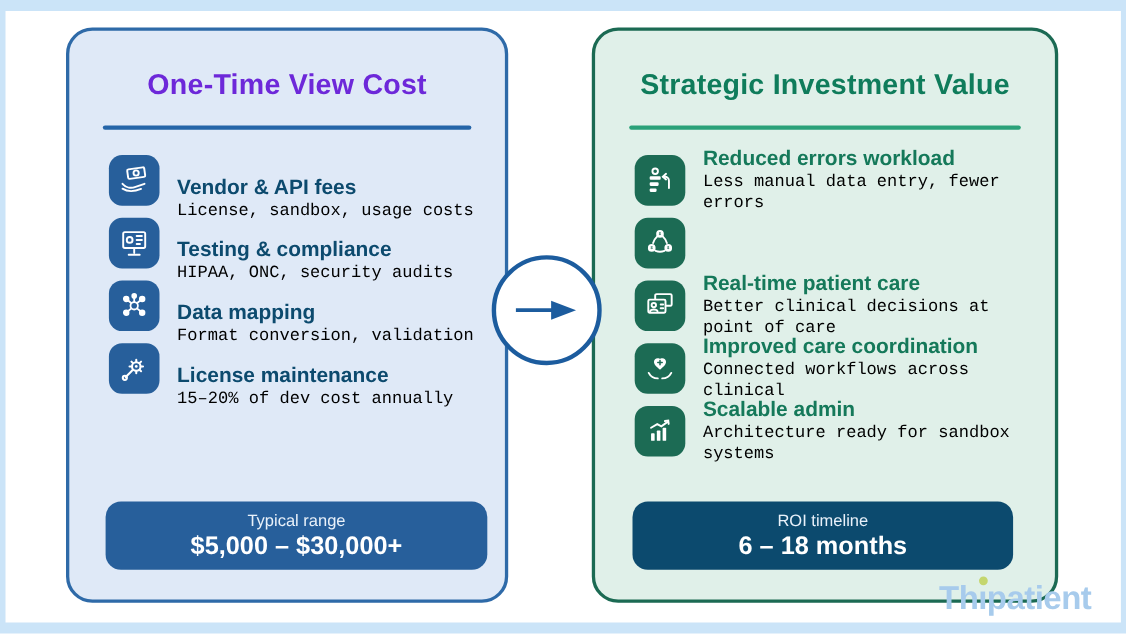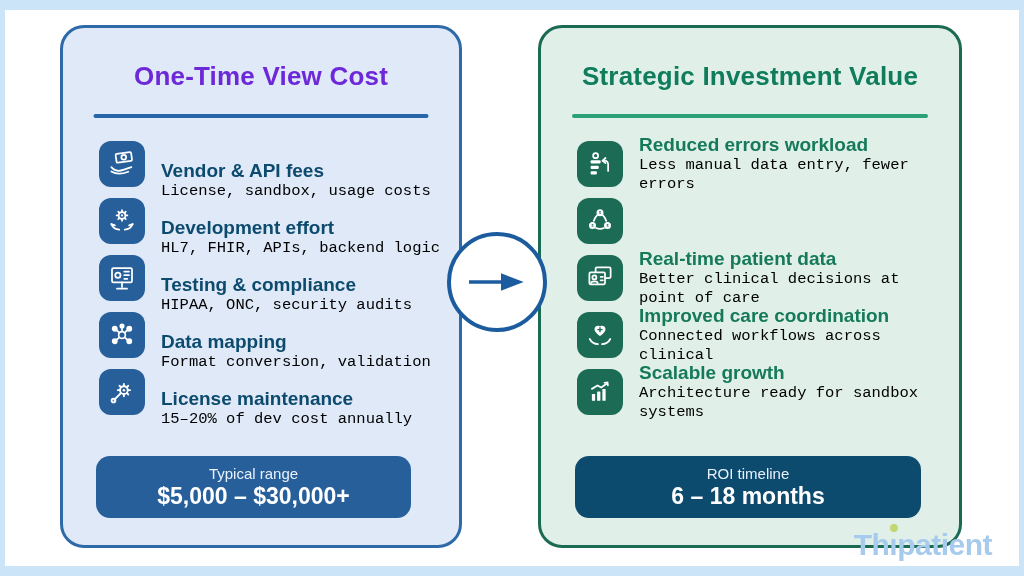--- a/index.html
+++ b/index.html
@@ -36,21 +36,21 @@
   .tile svg{width:30px;height:30px;}
   .txt .t{font-size:19px;font-weight:700;line-height:22px;}
   .panel.cost .txt .t{color:#0c4a6e;margin-top:32px;}
   .panel.value .txt .t{color:#15795a;}
   .txt .s{font-size:15.5px;line-height:19px;color:#000000;font-family:Liberation Mono, monospace;}
   
   .badge{
     position:absolute;bottom:27px;height:62px;border-radius:14px;
     display:flex;flex-direction:column;align-items:center;justify-content:center;color:#fff;
   }
-  .panel.cost .badge{left:33px;width:315px;background:#275f9b;}
+  .panel.cost .badge{left:33px;width:347px;background:#275f9b;}
   .panel.value .badge{left:34px;width:346px;background:#0c4a6e;}
   .badge .bl{font-size:15px;color:#e9f1fa;line-height:19px;}
   .badge .bv{font-size:23px;font-weight:700;line-height:27px;}
   
   .circle{
     position:absolute;left:447px;top:232px;width:100px;height:100px;border-radius:50%;
     background:#ffffff;border:4px solid #1c5c9e;box-sizing:border-box;z-index:5;
     display:flex;align-items:center;justify-content:center;
   }
   .circle svg{width:64px;height:32px;}
@@ -86,37 +86,20 @@
           <path d="M3.5 18c4 2.6 9 2 13.5.2"></path>
         </g>
           </svg>
       </div>
       <div class="txt">
         <div class="t">Vendor &amp; API fees</div>
         <div class="s">License, sandbox, usage costs</div>
       </div>
     </div>
 
-    <div class="item">
-      <div class="tile">
-        <svg viewBox="0 0 24 24">
-            <g fill="none" stroke="#fff" stroke-width="1.4" stroke-linecap="round">
-          <circle cx="12" cy="7.5" r="2.7"></circle>
-          <circle cx="12" cy="7.5" r=".9" fill="#fff" stroke="none"></circle>
-          <path d="M12 3.2v1.4M12 10.4v1.4M7.7 7.5h1.4M14.9 7.5h1.4M9 4.5l1 1M15 4.5l-1 1M9 10.5l1-1M15 10.5l-1-1"></path>
-          <path d="M3.5 14.5c1.2 2.8 3.6 4.3 6.3 4.4M20.5 14.5c-1.2 2.8-3.6 4.3-6.3 4.4"></path>
-          <path d="M3.5 14.5l2.8 1M20.5 14.5l-2.8 1"></path>
-        </g>
-          </svg>
-      </div>
-      <div class="txt">
-        <div class="t">Development effort</div>
-        <div class="s">HL7, FHIR, APIs, backend logic</div>
-      </div>
-    </div>
 
     <div class="item">
       <div class="tile">
         <svg viewBox="0 0 24 24">
             <g fill="none" stroke="#fff" stroke-width="1.4" stroke-linecap="round">
           <rect x="4" y="4" width="16" height="11.5" rx="1.2"></rect>
           <path d="M12 15.5V19M8 20.5h8"></path>
           <circle cx="8.7" cy="9.7" r="2.1"></circle>
           <path d="M13.8 6.8h3.8M13.8 9.7h3.8M13.8 12.6h2.4"></path>
         </g>
@@ -223,21 +206,21 @@
             <g fill="none" stroke="#fff" stroke-width="1.4">
           <rect x="8.5" y="3.5" width="12" height="8.5" rx="1"></rect>
           <rect x="3.5" y="7.5" width="12.5" height="9.5" rx="1" fill="#1c6b54"></rect>
           <circle cx="7.5" cy="11.5" r="1.6"></circle>
           <path d="M4.8 16c.4-1.8 5-1.8 5.4 0" stroke-linecap="round"></path>
           <path d="M12.5 11h1.8M12.5 13.8h1.8" stroke-linecap="round"></path>
         </g>
           </svg>
       </div>
       <div class="txt">
-        <div class="t">Real-time patient data</div>
+        <div class="t">Real-time patient care</div>
         <div class="s">Better clinical decisions at point of care</div>
       </div>
     </div>
 
     <div class="item">
       <div class="tile">
         <svg viewBox="0 0 24 24">
             <g fill="none" stroke="#fff" stroke-width="1.4" stroke-linecap="round">
           <path d="M12 12.8S7.6 9.9 7.6 7.3c0-1.5 1.2-2.7 2.7-2.7.9 0 1.7.5 1.7.5s.8-.5 1.7-.5c1.5 0 2.7 1.2 2.7 2.7 0 2.6-4.4 5.5-4.4 5.5z" fill="#fff" stroke="none"></path>
           <path d="M12 6.1v3.2M10.4 7.7h3.2" stroke="#1c6b54" stroke-width="1.1"></path>
@@ -259,21 +242,21 @@
             <rect x="9.7" y="11.5" width="2.6" height="7.5" rx=".5"></rect>
             <rect x="13.9" y="9.5" width="2.6" height="9.5" rx=".5"></rect>
           </g>
           <g fill="none" stroke="#fff" stroke-width="1.4" stroke-linecap="round">
             <path d="M5.5 9.5 10 6.8l3 1.6 4.5-3.2"></path>
             <path d="M15.6 4.6l2.4-.3.3 2.4"></path>
           </g>
         </svg>
       </div>
       <div class="txt">
-        <div class="t">Scalable growth</div>
+        <div class="t">Scalable admin</div>
         <div class="s">Architecture ready for sandbox systems</div>
       </div>
     </div>
 
   </div>
 
   <div class="badge">
     <div class="bl">ROI timeline</div>
     <div class="bv">6 – 18 months</div>
   </div>

